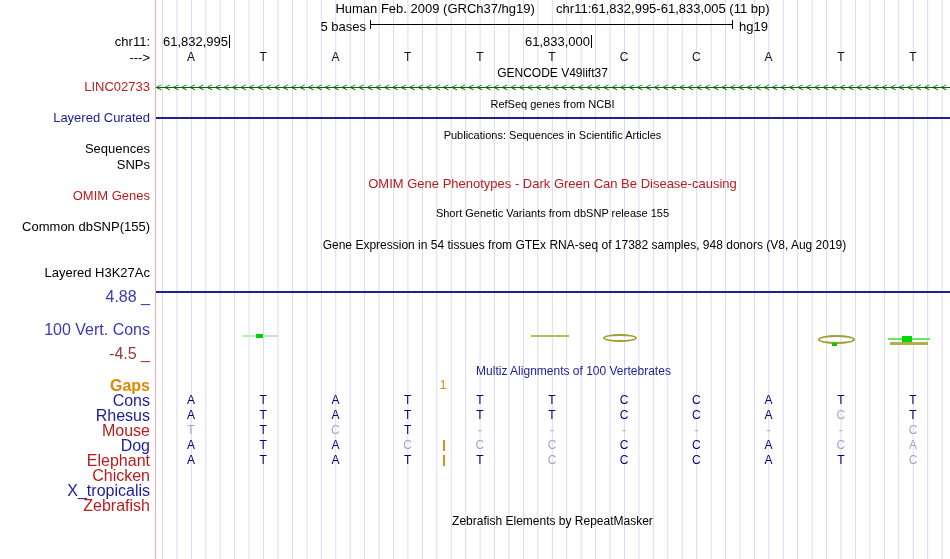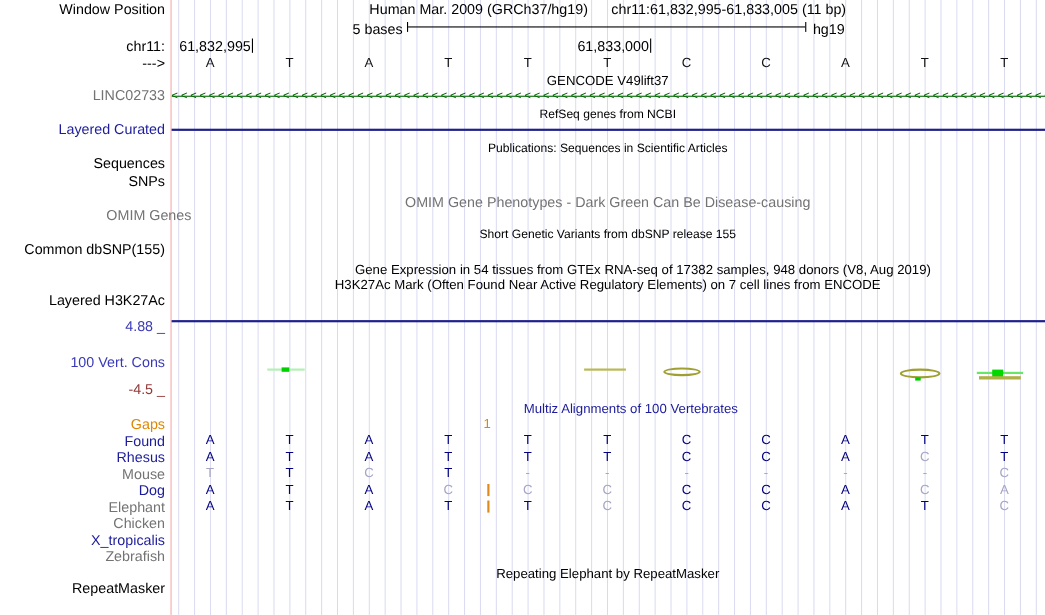--- a/index.html
+++ b/index.html
@@ -9,27 +9,27 @@
   }
   
   #grid{
     position:absolute;left:155px;top:0;width:795px;height:559px;
     background-image:linear-gradient(to right,#d9d9f1 1px,transparent 1px);
     background-size:14.45px 100%;background-position:6px 0;
     border-left:1px solid #f5a9a9;
   }
   .lbl{position:absolute;left:0;width:150px;text-align:right;padding-right:3px;
        font-size:13px;line-height:14px;white-space:nowrap;}
-  .lbl.sm{font-size:13px;}
+  .lbl.sm{font-size:16px;}
   .c-black{color:#000;}
-  .c-green{color:#737373;}
+  .c-green{color:#b91c1c;}
   .c-navy{color:#1c1c9c;}
   .c-blue{color:#3a3ab8;}
   .c-red{color:#943a3a;}
-  .c-orange{color:#dd8800;}
+  .c-orange{color:#dd8800;font-weight:bold;}
   .ctitle{position:absolute;left:155px;width:795px;text-align:center;white-space:nowrap;line-height:13px;}
   .t13{font-size:13px;} .t12{font-size:12px;} .t11{font-size:11px;}
   .hline{position:absolute;height:2px;background:#20208c;}
   
   .tick{position:absolute;top:35px;height:13px;border-right:1px solid #000;
         font-size:13px;line-height:13px;text-align:right;padding-right:1px;}
   #scalebar{position:absolute;top:20px;left:370px;width:361px;height:9px;
             border-left:1px solid #000;border-right:1px solid #000;}
   #scalebar::after{content:"";position:absolute;left:0;right:0;top:4px;height:1px;background:#000;}
   #scale-label{position:absolute;top:19px;left:266px;width:100px;text-align:right;font-size:13px;}
@@ -50,58 +50,55 @@
   .gapbar{position:absolute;width:2px;height:11px;background:#e08a1e;}
   .gapnum{position:absolute;transform:translateX(-50%);font-size:12px;line-height:13px;color:#dd8800;}
 </style>
 </head>
 <body>
 
 <div id="browser">
   <div id="grid"></div>
 
   <div class="ctitle t13" style="top:2px;">
-    <span>Human Mar. 2009 (GRCh37/hg19)</span>
+    <span>Human Feb. 2009 (GRCh37/hg19)</span>
     <span style="display:inline-block;width:14px;"></span>
     <span>chr11:61,832,995-61,833,005 (11 bp)</span>
   </div>
 
   <div id="scale-label">5 bases</div>
   <div id="scalebar"></div>
   <div id="assembly-tag">hg19</div>
 
   <div id="gene-arrows">&lt;&lt;&lt;&lt;&lt;&lt;&lt;&lt;&lt;&lt;&lt;&lt;&lt;&lt;&lt;&lt;&lt;&lt;&lt;&lt;&lt;&lt;&lt;&lt;&lt;&lt;&lt;&lt;&lt;&lt;&lt;&lt;&lt;&lt;&lt;&lt;&lt;&lt;&lt;&lt;&lt;&lt;&lt;&lt;&lt;&lt;&lt;&lt;&lt;&lt;&lt;&lt;&lt;&lt;&lt;&lt;&lt;&lt;&lt;&lt;&lt;&lt;&lt;&lt;&lt;&lt;&lt;&lt;&lt;&lt;&lt;&lt;&lt;&lt;&lt;&lt;&lt;&lt;&lt;&lt;&lt;&lt;&lt;&lt;&lt;&lt;&lt;&lt;&lt;&lt;&lt;&lt;&lt;&lt;&lt;&lt;&lt;&lt;&lt;&lt;</div>
 
   <div class="ctitle t12" style="top:67px;">GENCODE V49lift37</div>
   <div class="ctitle t11" style="top:98px;">RefSeq genes from NCBI</div>
   <div class="hline" style="top:117px;left:156px;width:794px;"></div>
   <div class="ctitle t11" style="top:129px;">Publications: Sequences in Scientific Articles</div>
   <div class="ctitle t13 c-green" style="top:177px;">OMIM Gene Phenotypes - Dark Green Can Be Disease-causing</div>
   <div class="ctitle t11" style="top:207px;">Short Genetic Variants from dbSNP release 155</div>
   <div class="ctitle t12" style="top:239px;margin-left:32px;">Gene Expression in 54 tissues from GTEx RNA-seq of 17382 samples, 948 donors (V8, Aug 2019)</div>
-  <div class="ctitle t12" style="top:253px;">H3K27Ac Mark (Often Found Near Active Regulatory Elements) on 7 cell lines from ENCODE</div>
   <div class="hline" style="top:291px;left:156px;width:794px;"></div>
   <div class="ctitle t12 c-navy" style="top:365px;margin-left:21px;">Multiz Alignments of 100 Vertebrates</div>
-  <div class="ctitle t12" style="top:515px;">Repeating Elephant by RepeatMasker</div>
+  <div class="ctitle t12" style="top:515px;">Zebrafish Elements by RepeatMasker</div>
 
   <div class="lbl sm c-blue" style="top:290px;">4.88 _</div>
   <div class="lbl sm c-blue" style="top:323px;">100 Vert. Cons</div>
   <div class="lbl sm c-red" style="top:347px;">-4.5 _</div>
   <div class="lbl sm c-orange" style="top:379px;">Gaps</div>
-<div class="lbl c-black" style="top: 2px;">Window Position</div>
     <div class="lbl c-black" style="top: 35px;">chr11:</div>
     <div class="lbl c-black" style="top: 51px;">---&gt;</div>
     <div class="lbl c-green" style="top: 80px;">LINC02733</div>
     <div class="lbl c-navy" style="top: 111px;">Layered Curated</div>
     <div class="lbl c-black" style="top: 158px;">SNPs</div>
     <div class="lbl c-black" style="top: 142px;">Sequences</div>
-    <div class="lbl c-green" style="top: 189px; padding-left: 24px;">OMIM Genes</div>
+    <div class="lbl c-green" style="top: 189px;">OMIM Genes</div>
     <div class="lbl c-black" style="top: 220px;">Common dbSNP(155)</div>
     <div class="lbl c-black" style="top: 266px;">Layered H3K27Ac</div>
-    <div class="lbl c-black" style="top: 528px;">RepeatMasker</div>
     <div class="tick" style="left: 148px; width: 80px;">61,832,995</div>
     <div class="tick" style="left: 500px; width: 90px;">61,833,000</div>
     <div class="seqbase" style="left: 191px; top: 51px;">A</div>
     <div class="seqbase" style="left: 263.2px; top: 51px;">T</div>
     <div class="seqbase" style="left: 335.4px; top: 51px;">A</div>
     <div class="seqbase" style="left: 407.6px; top: 51px;">T</div>
     <div class="seqbase" style="left: 479.8px; top: 51px;">T</div>
     <div class="seqbase" style="left: 552px; top: 51px;">T</div>
     <div class="seqbase" style="left: 624.2px; top: 51px;">C</div>
     <div class="seqbase" style="left: 696.4px; top: 51px;">C</div>
@@ -121,21 +118,21 @@
     <div class="mark" style="left: 818px; top: 335px;">
       <div class="el" style="left:0;top:0;width:37px;height:9px;"></div>
       <div class="sq" style="left:14px;top:8px;width:5px;height:3px;background:#00cc00"></div>
     </div>
     <div class="mark" style="left: 888px; top: 336px;">
       <div class="ln" style="left:0;top:2px;width:42px;background:#66e866"></div>
       <div class="sq" style="left:14px;top:0;width:10px;height:8px;background:#00d800"></div>
       <div class="ln" style="left:2px;top:6px;width:38px;height:3px;background:#b0b048"></div>
     </div>
     <div class="gapnum" style="left: 443px; top: 379px;">1</div>
-    <div class="lbl sm c-navy" style="top: 394px;">Found</div>
+    <div class="lbl sm c-navy" style="top: 394px;">Cons</div>
     <div class="abase" style="left: 191px; top: 394px;">A</div>
     <div class="abase" style="left: 263.2px; top: 394px;">T</div>
     <div class="abase" style="left: 335.4px; top: 394px;">A</div>
     <div class="abase" style="left: 407.6px; top: 394px;">T</div>
     <div class="abase" style="left: 479.8px; top: 394px;">T</div>
     <div class="abase" style="left: 552px; top: 394px;">T</div>
     <div class="abase" style="left: 624.2px; top: 394px;">C</div>
     <div class="abase" style="left: 696.4px; top: 394px;">C</div>
     <div class="abase" style="left: 768.6px; top: 394px;">A</div>
     <div class="abase" style="left: 840.8px; top: 394px;">T</div>

